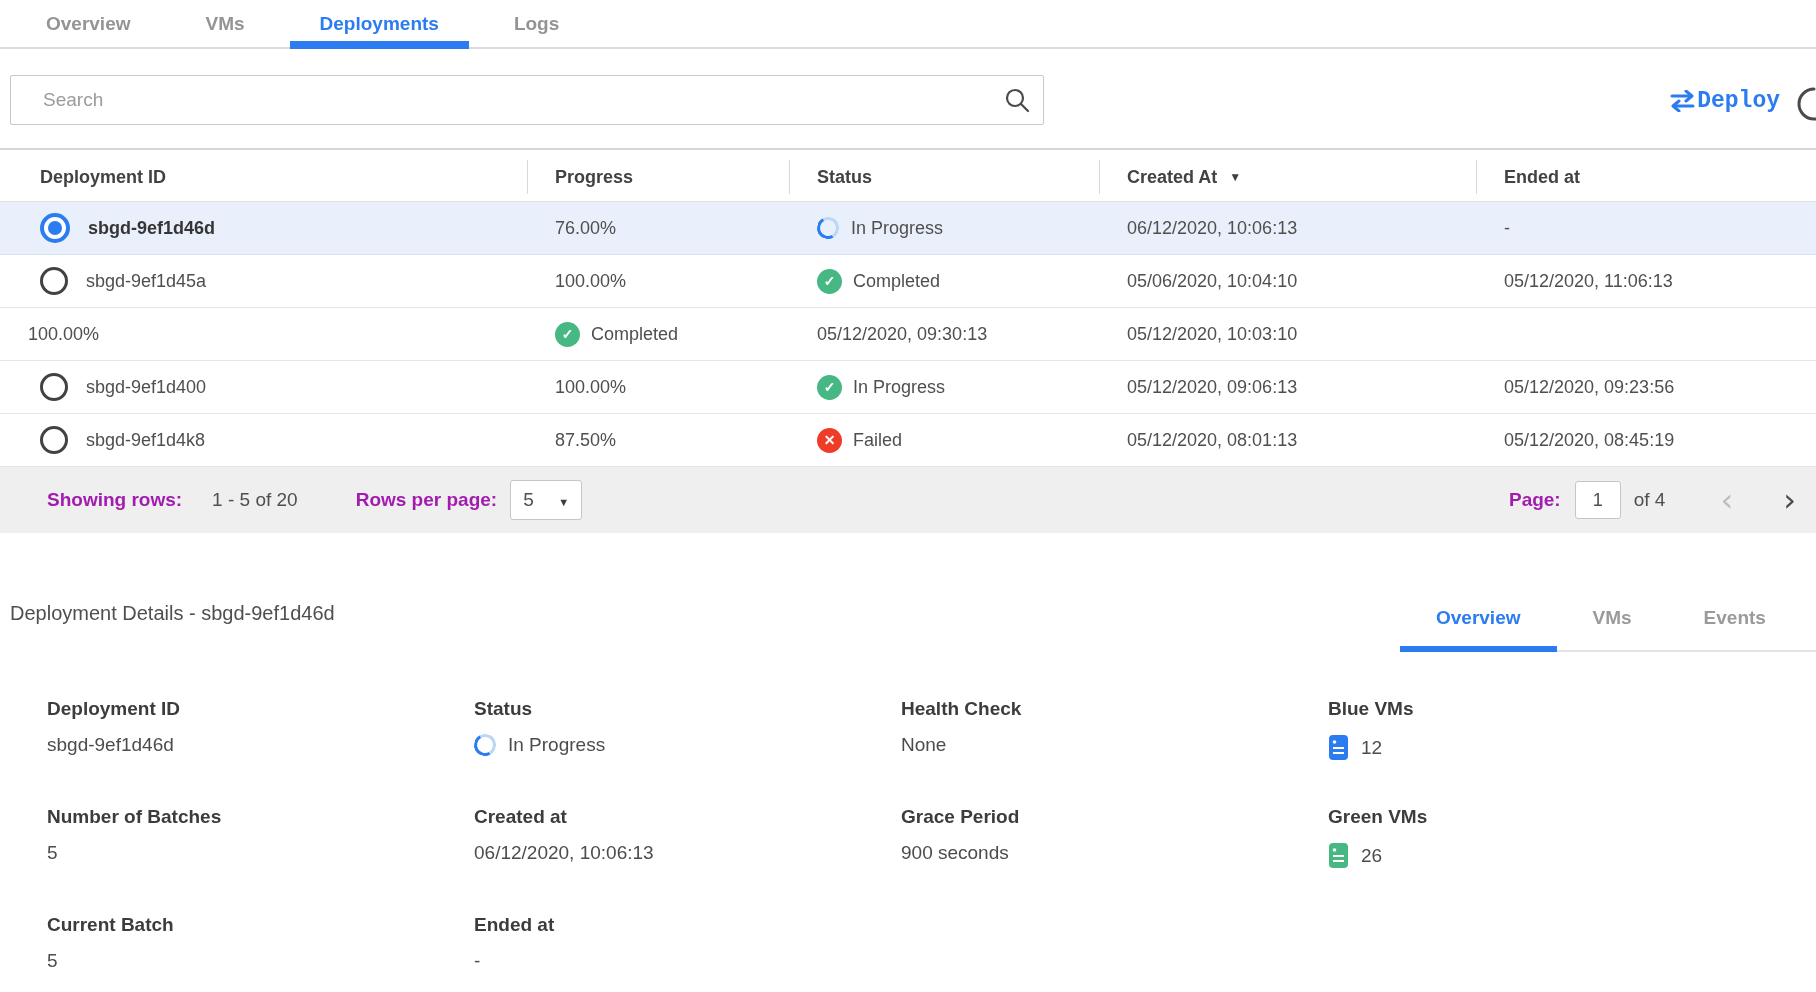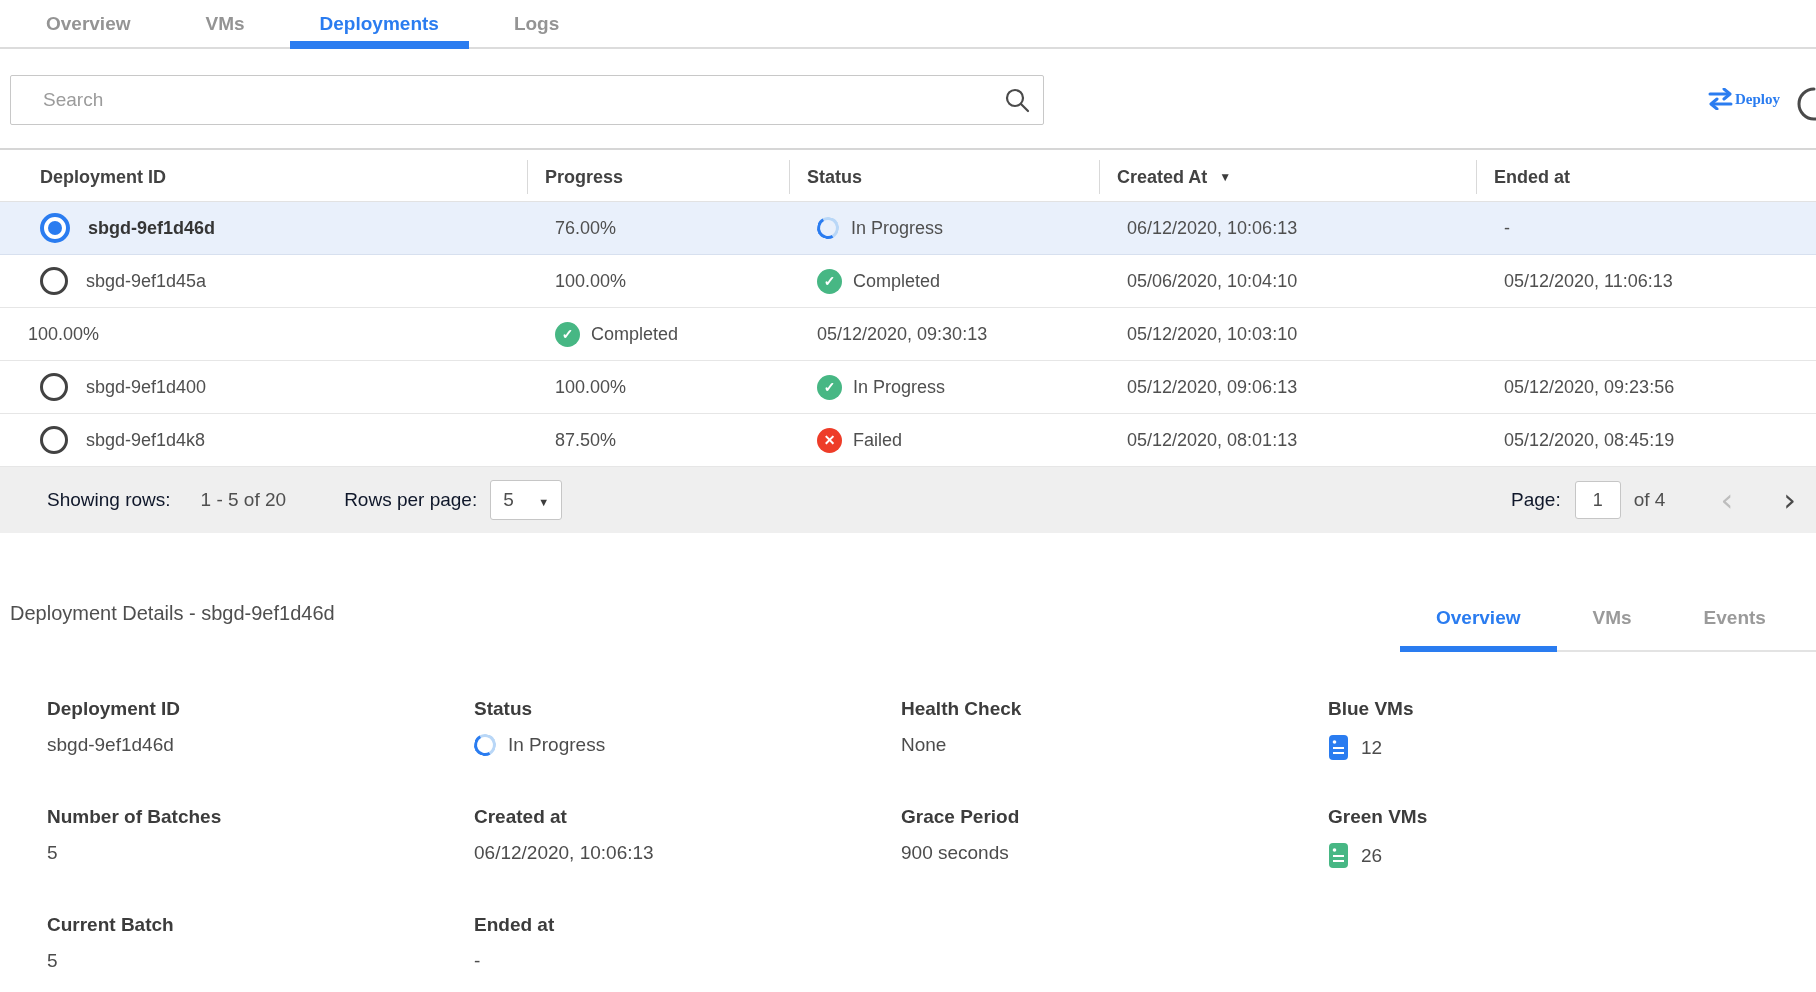--- a/index.html
+++ b/index.html
@@ -11,28 +11,28 @@
   .top-tabs { position:absolute; top:0; left:0; right:0; height:49px; border-bottom:2px solid #dcdcdc; display:flex; padding-left:16px; }
   .top-tab { position:relative; height:47px; line-height:47px; padding:0 30px; margin-right:15px; font-size:19px; font-weight:bold; color:#949494; cursor:pointer; }
   .top-tab.active { color:#2a7cf0; }
   .top-tab.active::after { content:""; position:absolute; left:0; right:0; bottom:-2px; height:8px; background:#2a7cf0; }
 
   
   .search-wrap { position:absolute; top:75px; left:10px; width:1034px; height:50px; }
   .search-input { width:100%; height:100%; border:1px solid #c8c8c8; border-radius:2px; font-family:"Liberation Sans",sans-serif; font-size:19px; color:#0f172a; padding:0 48px 0 32px; outline:none; }
   .search-input::placeholder { color:#9b9b9b; }
   .search-icon { position:absolute; right:14px; top:12px; width:26px; height:26px; }
-  .deploy-btn { position:absolute; top:88px; right:36px; display:flex; align-items:center; gap:1px; color:#2a7cf0; font-size:15px; font-weight:bold; cursor:pointer; background:none; border:none; font-family:Liberation Serif, serif; }
+  .deploy-btn { position:absolute; top:88px; right:36px; display:flex; align-items:center; gap:1px; color:#2a7cf0; font-size:23px; font-weight:bold; cursor:pointer; background:none; border:none; font-family:Liberation Mono, monospace; }
   .refresh-icon { position:absolute; top:86px; left:1796px; width:36px; height:36px; }
 
   
   .table { position:absolute; top:148px; left:0; right:0; }
   .grid-row { display:grid; grid-template-columns:527px 262px 310px 377px 1fr; align-items:center; }
   .thead { height:54px; border-top:2px solid #d6d6d6; border-bottom:1px solid #e2e2e2; font-weight:bold; color:#424242; font-size:18px; }
-  .thead .hcell { position:relative; padding-left:18px; height:54px; display:flex; align-items:center; }
+  .thead .hcell { position:relative; padding-left:28px; height:54px; display:flex; align-items:center; }
   .thead .hcell.first { padding-left:40px; }
   .thead .hcell:not(.first)::before { content:""; position:absolute; left:0; top:10px; height:34px; width:1px; background:#d9d9d9; }
   .sort-caret { margin-left:12px; font-size:12px; color:#3d3d3d; }
   .sort-caret::before { content:"\25BC"; }
 
   .trow { height:53px; border-bottom:1px solid #e6e6e6; font-size:18px; color:#4f4f4f; cursor:pointer; }
   .trow.selected { background:#e9f0fb; border-bottom:1px solid #d7e0ef; }
   .cell { padding-left:28px; display:flex; align-items:center; }
   .cell-id { padding-left:40px; }
   .id-text { margin-left:18px; }
@@ -44,21 +44,21 @@
 
   .status-icon { width:25px; height:25px; border-radius:50%; margin-right:11px; flex:0 0 auto; display:flex; align-items:center; justify-content:center; color:#fff; font-size:14px; font-weight:bold; }
   .status-check { background:#47b784; }
   .status-check::before { content:"\2713"; }
   .status-fail { background:#ee3c28; }
   .status-fail::before { content:"\2715"; }
   .spinner { width:22px; height:22px; border-radius:50%; border:3px solid #b9d7f7; border-left-color:#2a7cf0; border-bottom-color:#2a7cf0; transform:rotate(15deg); margin-right:12px; flex:0 0 auto; }
 
   
   .tfoot { height:66px; background:#efefef; display:flex; align-items:center; font-size:19px; padding:0 20px 0 47px; }
-  .bold { font-weight:normal; color:#0f172a; }
+  .bold { font-weight:bold; color:#a21caf; }
   .sr-value { margin-left:30px; }
   .rpp-label { margin-left:58px;text-align:right; }
   .rpp-select { margin-left:13px; width:72px; height:40px; background:#fff; border:1px solid #c6c6c6; border-radius:3px; display:flex; align-items:center; justify-content:space-between; padding:0 12px; cursor:pointer; }
   .caret-down::before { content:"\25BC"; font-size:11px; color:#3d3d3d; }
   .pager { margin-left:auto; display:flex; align-items:center; }
   .page-input { width:46px; height:38px; margin-left:14px; border:1px solid #c6c6c6; border-radius:3px; text-align:center; font-size:18px; color:#4f4f4f; font-family:"Liberation Sans",sans-serif; outline:none; background:#fff; }
   .page-total { margin-left:13px; }
   .chev { font-size:32px; line-height:32px; cursor:pointer; font-family:"DejaVu Sans",sans-serif; }
   .chev-left { margin-left:55px; color:#bdbdbd; }
   .chev-left::before { content:"\2039"; }

